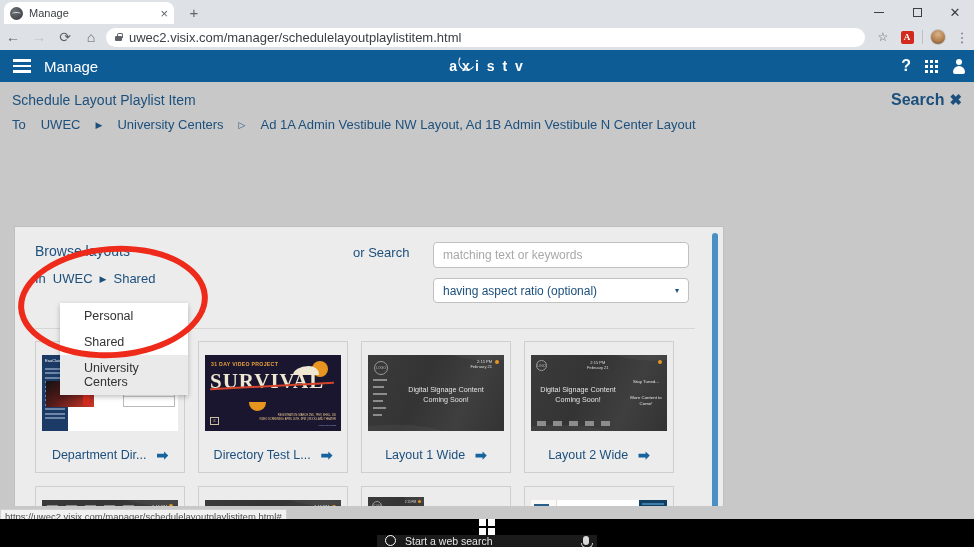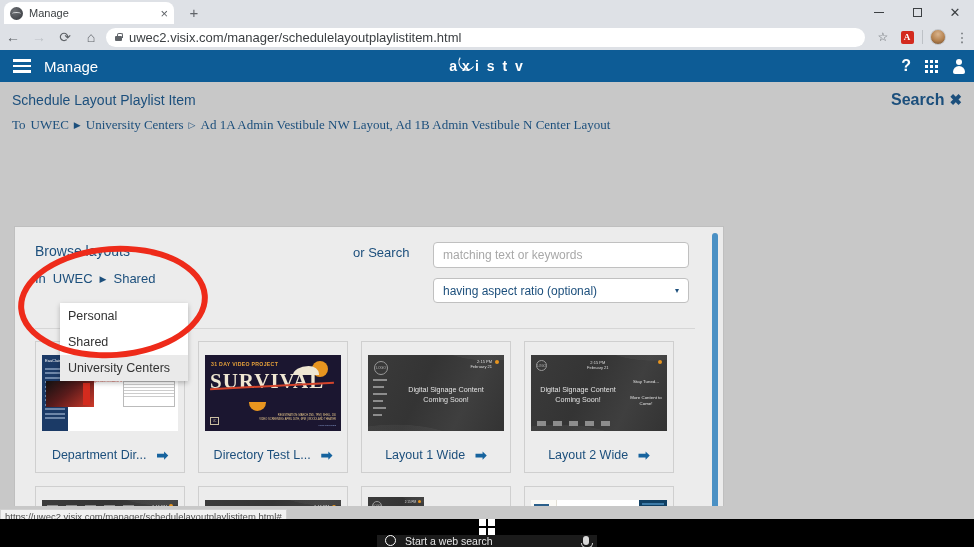--- a/index.html
+++ b/index.html
@@ -78,21 +78,21 @@
   .grid9 i { background:#fff; display:block; width:3px; height:3px; }
   .person { width:14px; height:15px; position:relative; }
   .person::before{ content:""; position:absolute; left:4px; top:0; width:6px; height:6px; border-radius:50%; background:#fff;}
   .person::after{ content:""; position:absolute; left:1px; top:7px; width:12px; height:8px; border-radius:6px 6px 2px 2px; background:#fff;}
 
   
   .pbody { background:#c8c8c8; height:424px; position:relative; }
   .page-title { font-size:14px; color:#1c4f7c; padding:10px 0 0 12px; }
   .layout-close { position:absolute; right:12px; top:9px; font-size:16px; font-weight:bold; color:#1c4f7c; cursor:pointer; display:flex; align-items:center; gap:5px;}
   .layout-close .xmark { font-size:15px; }
-  .breadcrumb { font-size:13px; color:#1c4f7c; padding:9px 0 0 12px; display:flex; align-items:center; gap:5px; white-space:nowrap;font-family:Liberation Serif, serif; }
+  .breadcrumb { font-size:13px; color:#1c4f7c; padding:9px 0 0 12px; display:flex; align-items:center; gap:15px; white-space:nowrap; }
   .bc-arrow { color:#1c4f7c; font-size:9px; }
   .bc-arrow.hollow { font-size:9px; }
 
   
   .content-card {
     position:absolute; left:14px; top:144px; width:710px; height:368px;
     background:#ececec; border:1px solid #bfbfbf;
   }
   .cc-scroll { position:absolute; right:5px; top:6px; width:6px; height:288px; background:#4a90c4; border-radius:3px; cursor:pointer; }
 
@@ -117,21 +117,21 @@
   }
   .aspect-select .chev { font-size:8px; color:#1c4f7c; }
 
   .hr { position:absolute; left:20px; top:101px; width:660px; height:1px; background:#d6d6d6; }
 
   
   .dropdown {
     position:absolute; left:45px; top:76px; width:128px;
     background:#fff; box-shadow:0 2px 5px rgba(0,0,0,0.25); z-index:30;
   }
-  .dd-item { font-size:12.5px; color:#333; padding:6px 8px; cursor:pointer; }
+  .dd-item { font-size:12.5px; color:#333; padding:6px 24px; cursor:pointer; }
   .dd-item.hover { background:#eaeaea; }
 
   
   .lgrid { position:absolute; left:20px; top:114px; width:665px; display:flex; flex-wrap:wrap; gap:13px; }
   .lcard {
     width:150px; height:132px; border:1px solid #cfcfcf; background:#ececec;
     display:flex; flex-direction:column; align-items:center; justify-content:space-between;
     padding:10px 6px 8px 6px; cursor:pointer;
   }
   .thumb-wrap { width:136px; height:82px; display:flex; align-items:center; justify-content:flex-start; }

